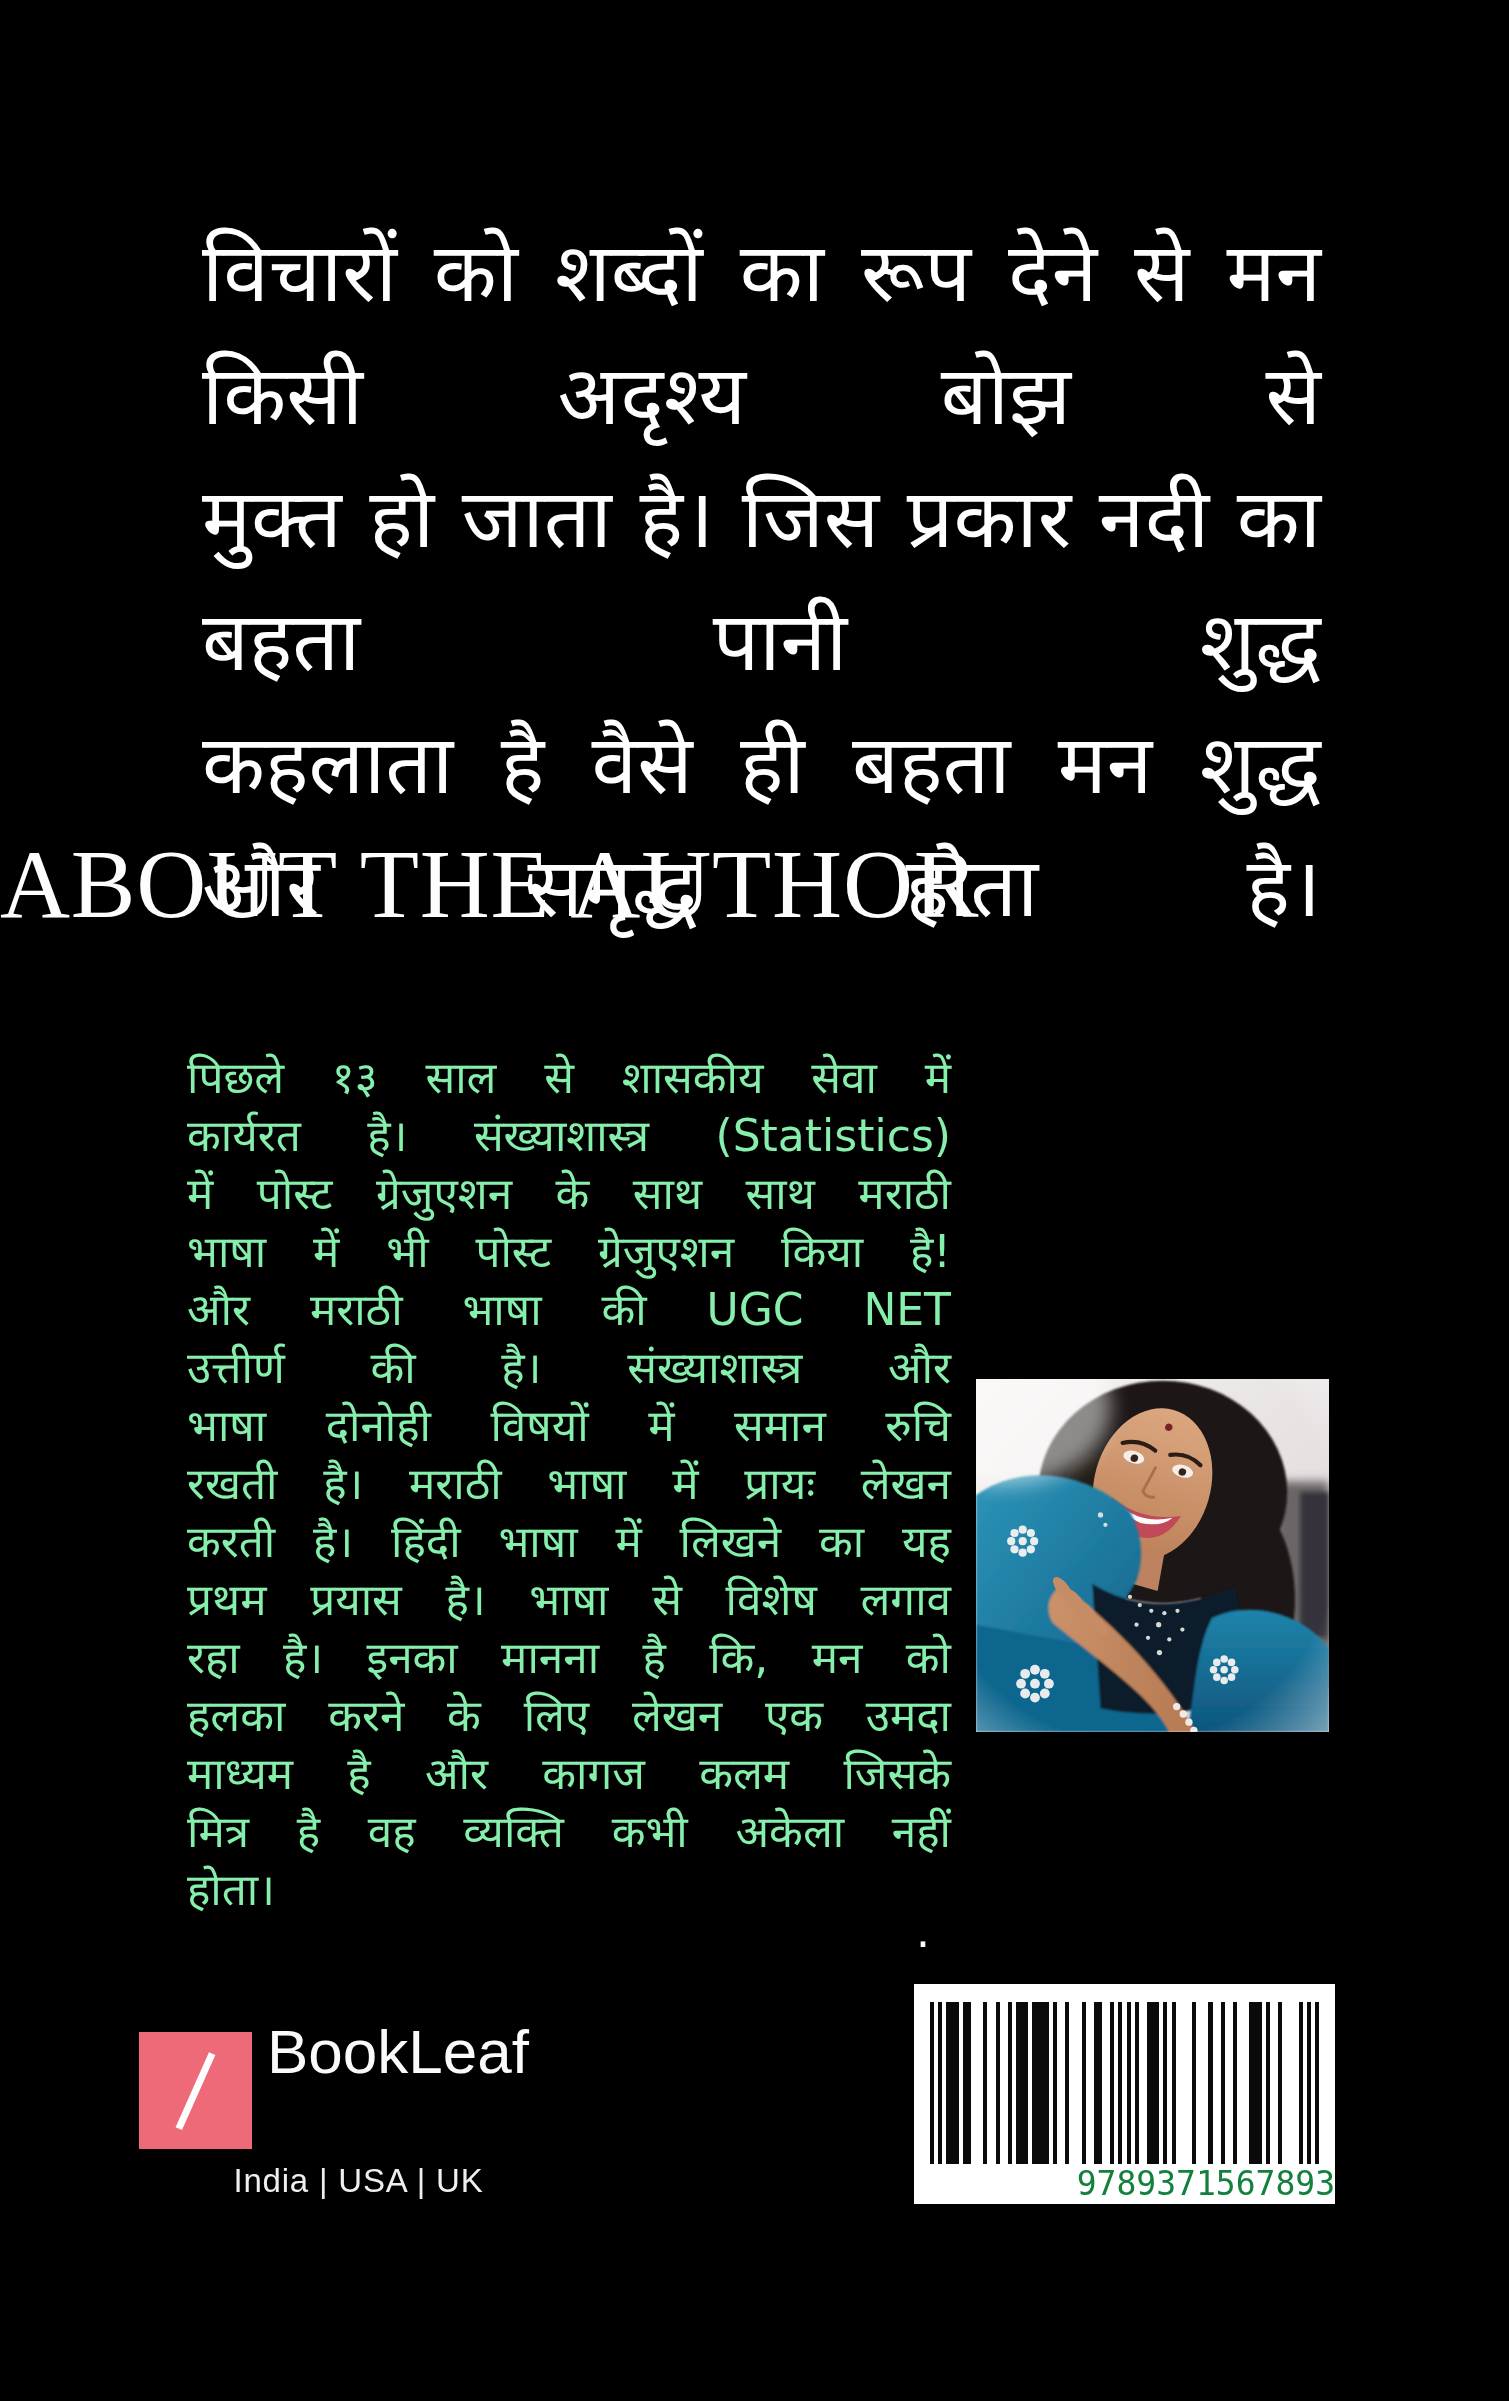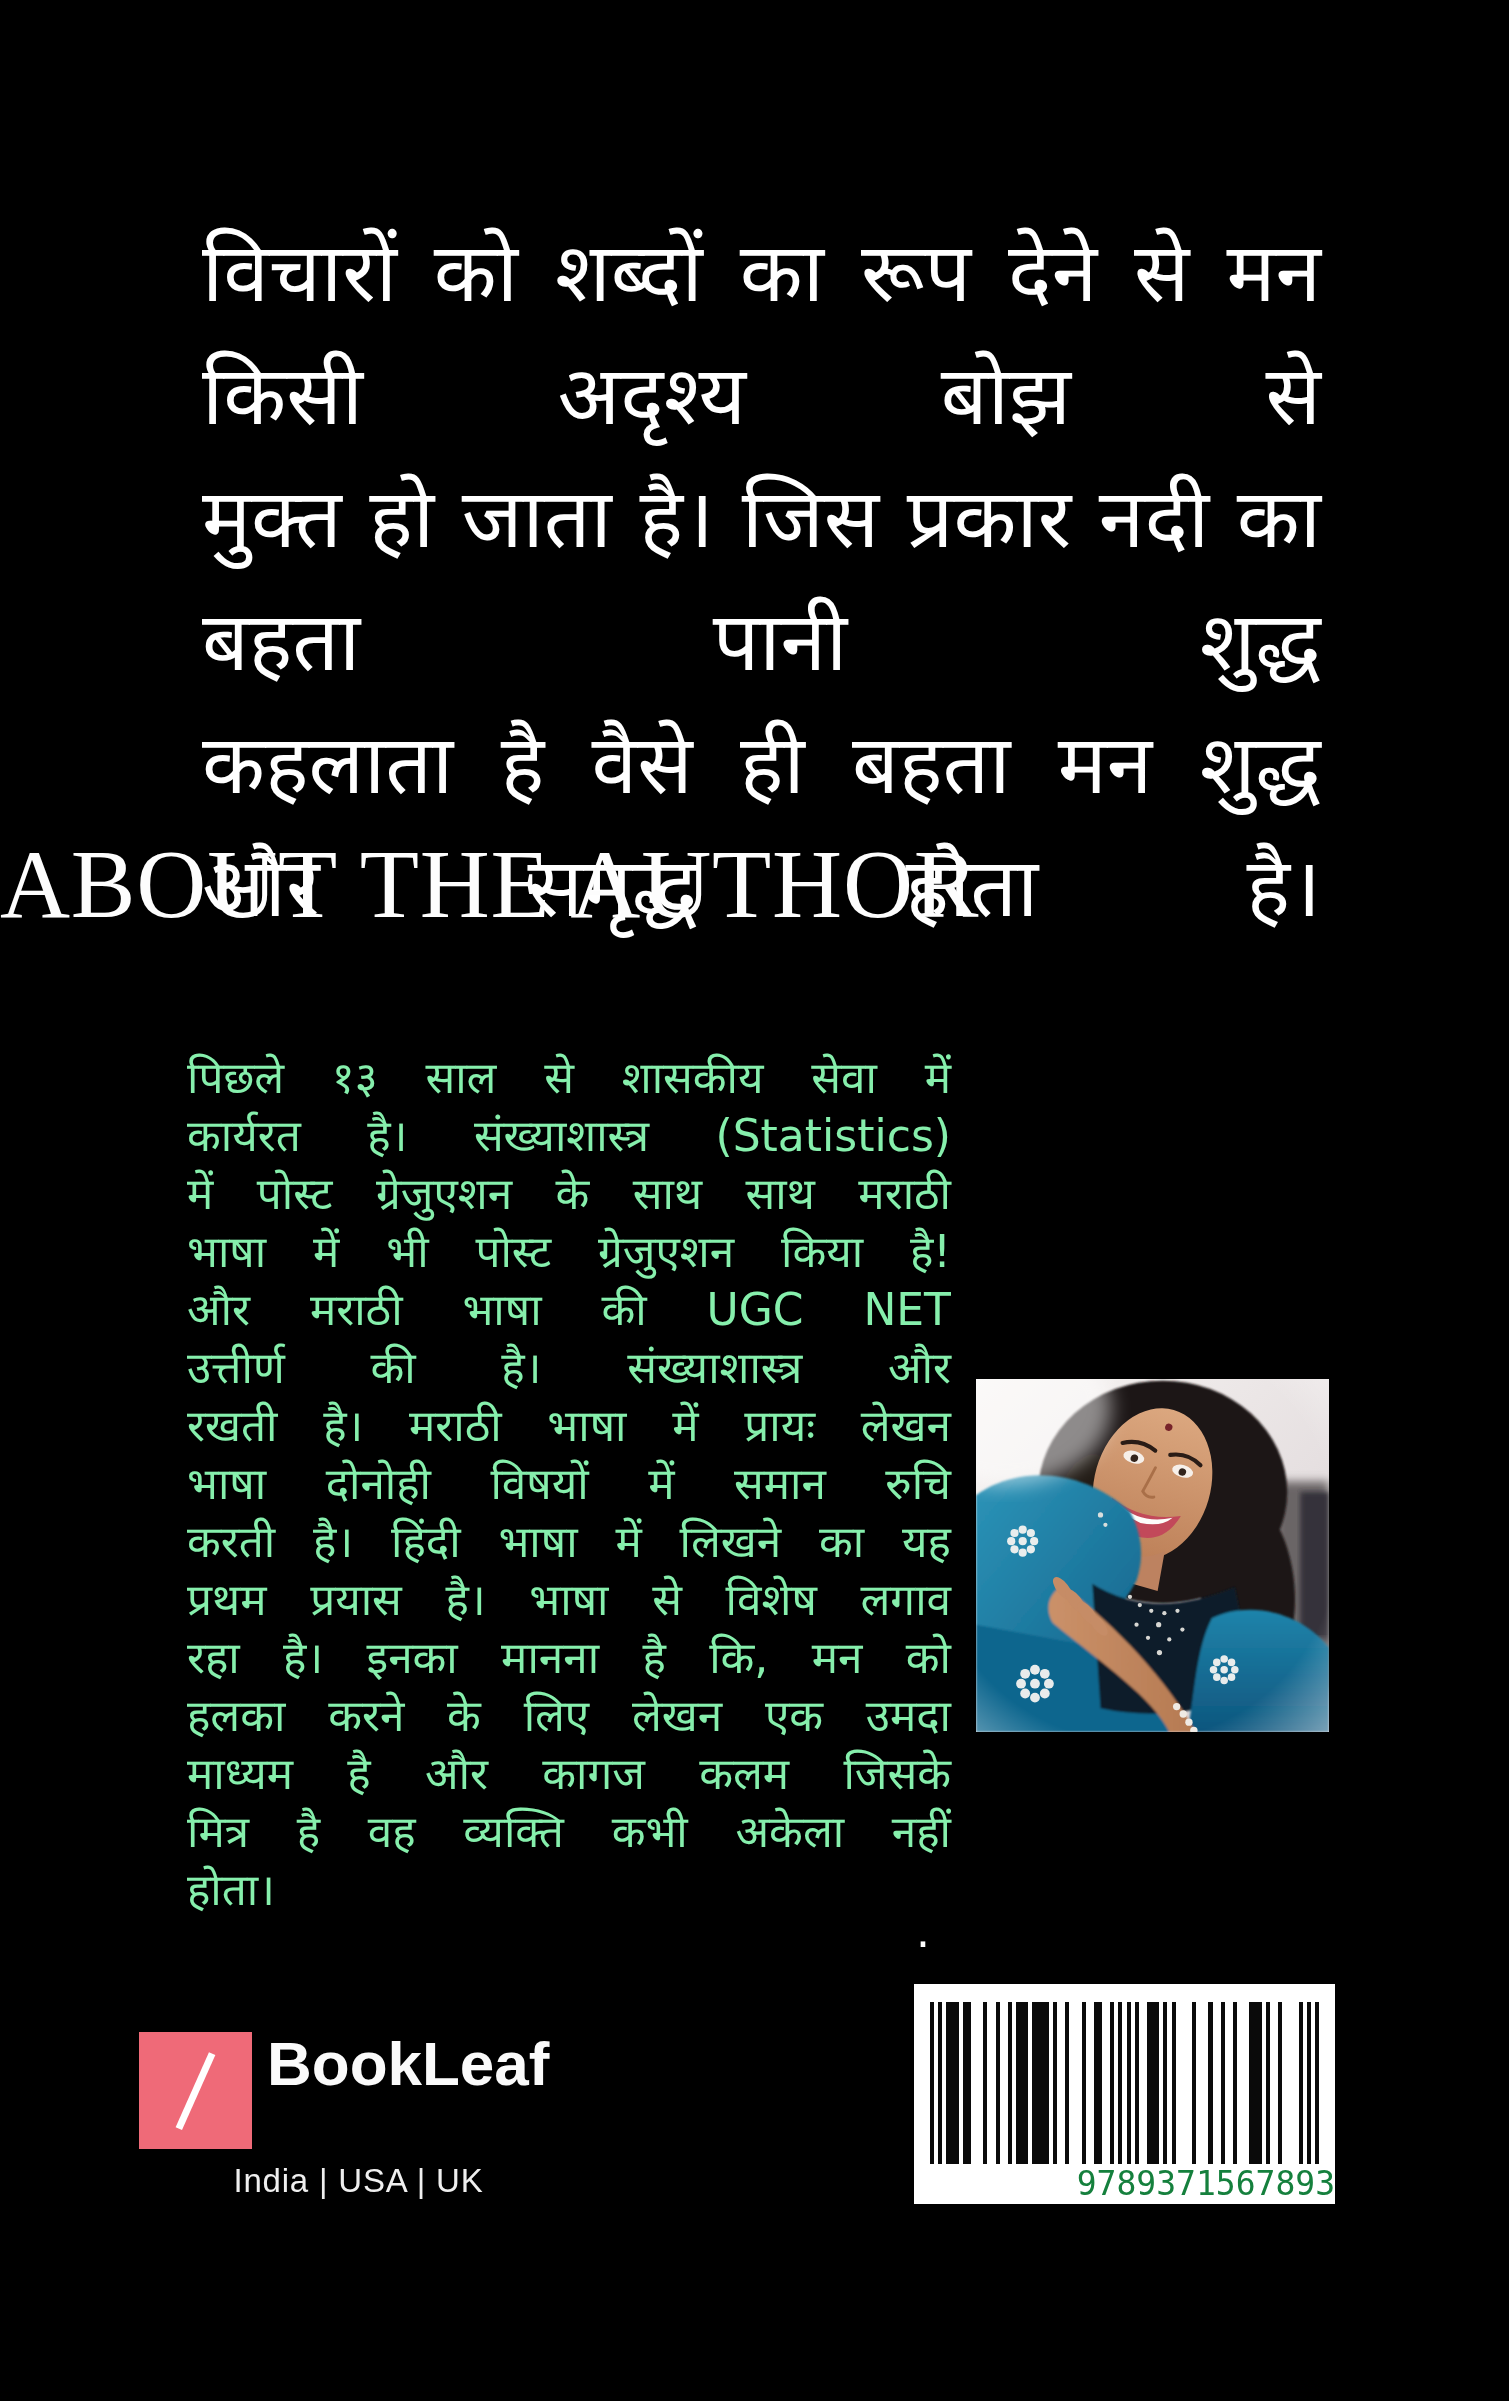--- a/index.html
+++ b/index.html
@@ -55,21 +55,21 @@
   .logo-square{
     position:absolute;left:139px;top:2032px;width:113px;height:117px;
   }
   .logo-slash{
     position:absolute;left:53px;top:18px;width:6.5px;height:82px;
     background:#ffffff;transform:rotate(24deg);transform-origin:center;
   }
   .publisher-name{
     position:absolute;left:267px;top:2019px;width:491px;
     font-family:"Liberation Sans","DejaVu Sans",sans-serif;
-    font-weight:700;font-size:62px;line-height:65px;color:#fafafa;margin-top:12px;
+    font-weight:400;font-size:62px;line-height:65px;color:#fafafa;
   }
   .publisher-regions{
     position:absolute;left:139px;top:2162px;width:439px;
     text-align:center;
     font-family:"Liberation Sans","DejaVu Sans",sans-serif;
     font-weight:300;font-size:33px;line-height:38px;color:#efefef;
     letter-spacing:0.8px;
   }
   
   .barcode{
@@ -100,22 +100,22 @@
 
   <div class="about-title">ABOUT THE AUTHOR</div>
 
   <div class="bio">
     <div class="bio-line">पिछले १३ साल से शासकीय सेवा में</div>
     <div class="bio-line">कार्यरत है। संख्याशास्त्र (Statistics)</div>
     <div class="bio-line">में पोस्ट ग्रेजुएशन के साथ साथ मराठी</div>
     <div class="bio-line">भाषा में भी पोस्ट ग्रेजुएशन किया है!</div>
     <div class="bio-line">और मराठी भाषा की UGC NET</div>
     <div class="bio-line">उत्तीर्ण की है। संख्याशास्त्र और</div>
+    <div class="bio-line">भाषा दोनोही विषयों में समान रुचि</div>
     <div class="bio-line">रखती है। मराठी भाषा में प्रायः लेखन</div>
-    <div class="bio-line">भाषा दोनोही विषयों में समान रुचि</div>
     <div class="bio-line">करती है। हिंदी भाषा में लिखने का यह</div>
     <div class="bio-line">प्रथम प्रयास है। भाषा से विशेष लगाव</div>
     <div class="bio-line">रहा है। इनका मानना है कि, मन को</div>
     <div class="bio-line">हलका करने के लिए लेखन एक उमदा</div>
     <div class="bio-line">माध्यम है और कागज कलम जिसके</div>
     <div class="bio-line">मित्र है वह व्यक्ति कभी अकेला नहीं</div>
     <div class="bio-line last">होता।</div>
   </div>
   <div class="bio-dot">.</div>
 

